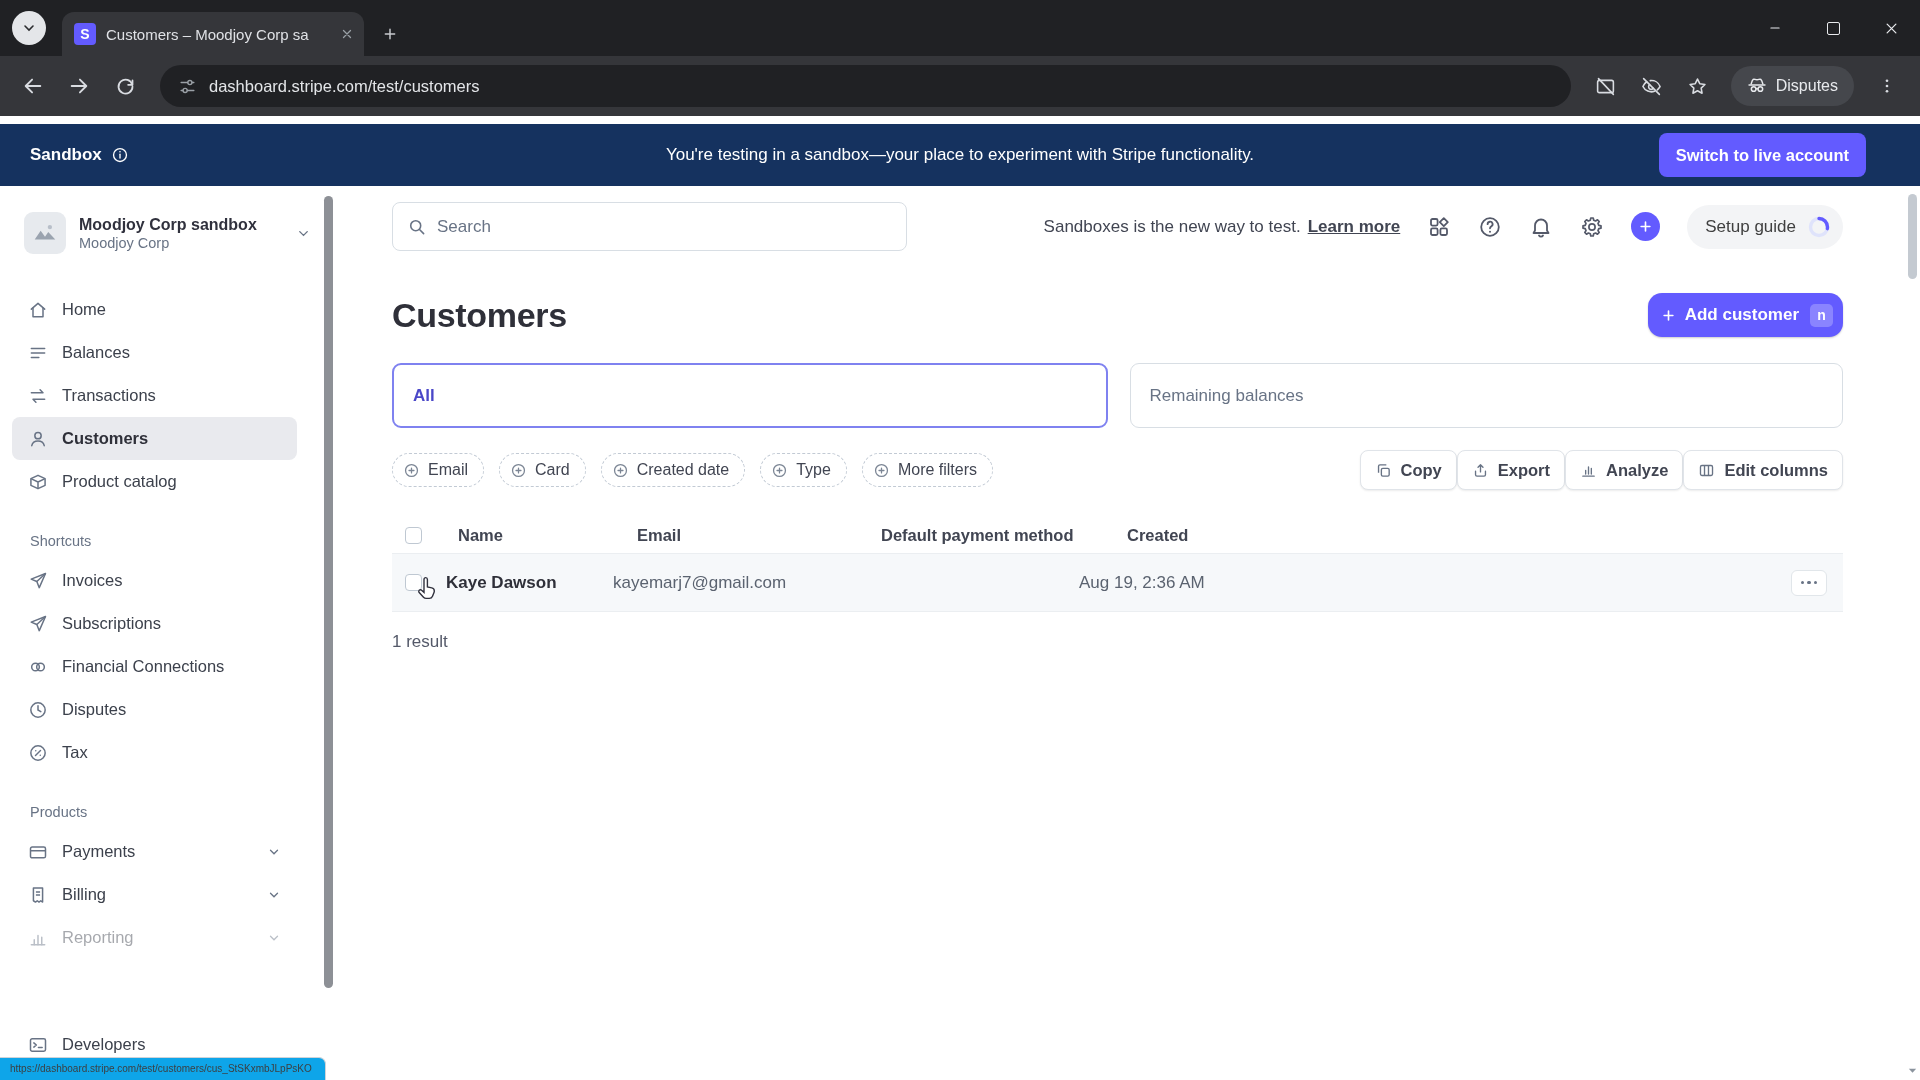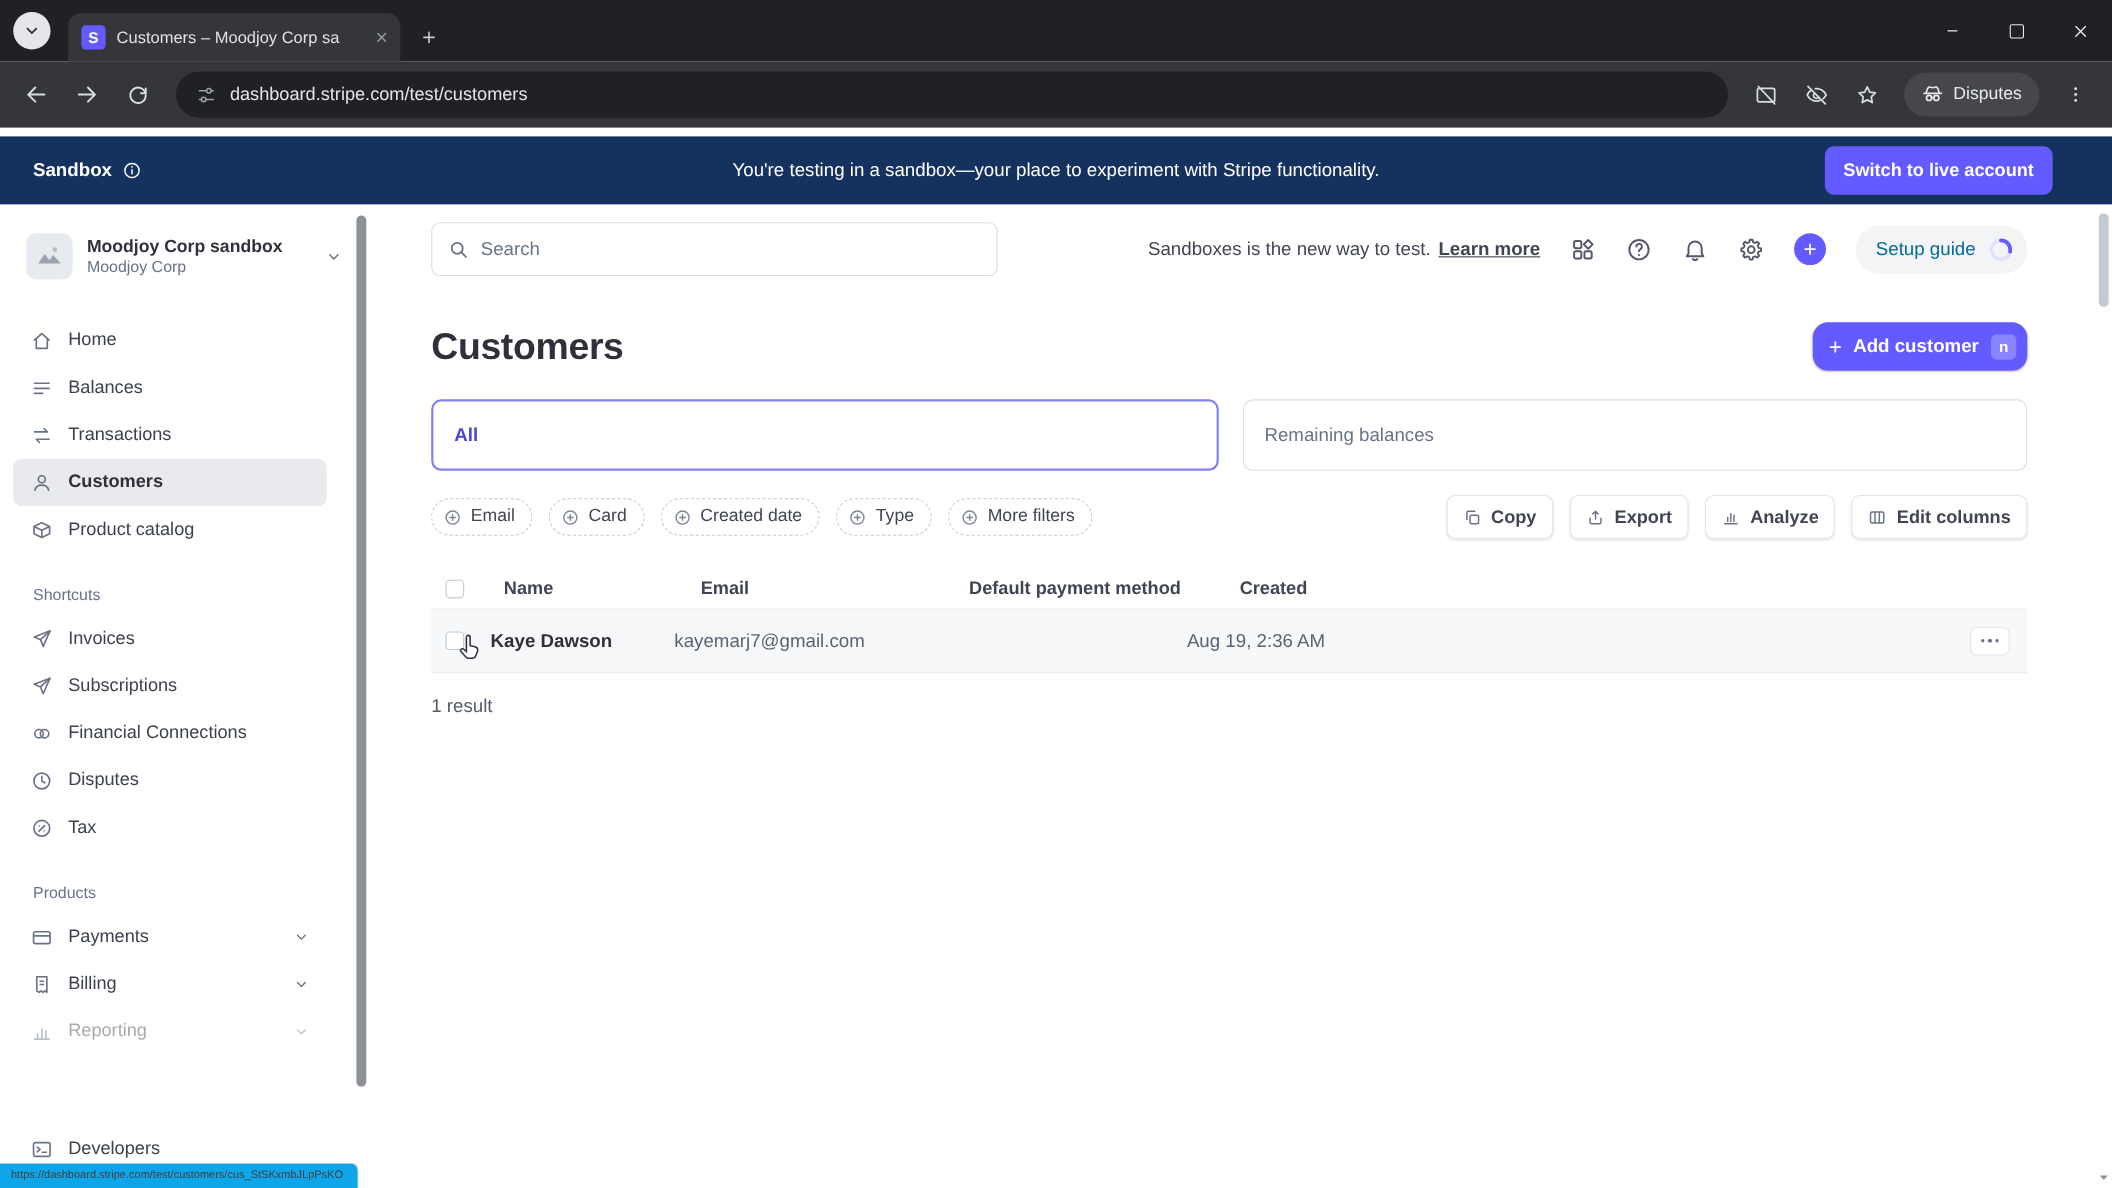--- a/index.html
+++ b/index.html
@@ -74,42 +74,42 @@
   .search-box input { border:none; outline:none; flex:1; font-size:17px; color:#30313d;
                       font-family:"Liberation Sans", sans-serif; background:transparent; }
   .search-box input::placeholder { color:#687385; }
   .topbar-right { margin-left:auto; display:flex; align-items:center; gap:27px; }
   .notice { font-size:17px; color:#414552; white-space:nowrap; }
   .notice .lm { font-weight:bold; text-decoration:underline; color:#414552; margin-left:7px; cursor:pointer; }
   .top-ic { color:#545969; }
   .plus-btn { width:29px; height:29px; border-radius:50%; background:var(--accent); color:#fff;
               display:flex; align-items:center; justify-content:center; }
   .setup-pill { display:flex; align-items:center; gap:11px; background:#f3f4f6; border-radius:22px;
-                height:44px; padding:0 12px 0 18px; font-size:17px; color:#0369a1; }
+                height:44px; padding:0 12px 0 18px; font-size:17px; color:#404040; }
 
   .page-header { display:flex; align-items:center; margin-top:42px; }
   .page-title { font-size:34px; font-weight:bold; color:#2f3039; letter-spacing:-0.3px; }
   .add-btn { margin-left:auto; background:var(--accent); color:#fff; border-radius:14px; height:44px;
              display:flex; align-items:center; gap:9px; padding:0 10px 0 13px; font-size:17px;
              font-weight:bold; box-shadow:0 1px 2px rgba(0,0,0,.2); }
   .kbd { background:rgba(255,255,255,.25); border-radius:5px; width:23px; height:23px;
          display:flex; align-items:center; justify-content:center; font-size:14px; font-weight:bold; margin-left:2px; }
 
   .filter-tabs { display:flex; gap:22px; margin-top:26px; }
   .ftab { flex:1; height:65px; border-radius:9px; display:flex; align-items:center; padding:0 19px;
           font-size:17px; background:#fff; }
   .ftab.active { border:2px solid #7f82f0; color:#4a47c8; font-weight:bold; }
   .ftab.inactive { border:1px solid #d8dee4; color:#687385; }
 
   .filter-row { display:flex; align-items:center; margin-top:22px; }
   .pills { display:flex; align-items:center; gap:15px; }
   .pill { display:flex; align-items:center; gap:8px; border:1px dashed #c2cad4; border-radius:999px;
           height:34px; padding:0 15px 0 10px; font-size:16px; color:#414552; }
   .pill .pic { color:#7b8594; }
-  .actions { margin-left:auto; display:flex; gap:15px; }
+  .actions { margin-left:auto; display:flex; }
   .act-btn { display:flex; align-items:center; gap:9px; border:1px solid #e0e4e9; background:#fff;
              box-shadow:0 1px 2px rgba(0,0,0,.08); border-radius:8px; height:40px; padding:0 14px;
              font-size:16.5px; font-weight:bold; color:#414552; }
   .act-btn .aic { color:#687385; }
 
   .table { margin-top:28px; }
   .thead, .trow { display:grid; grid-template-columns:54px 167px 232px 234px 1fr 52px; align-items:center; }
   .thead { height:36px; font-size:16.5px; font-weight:bold; color:#414552; border-bottom:1px solid #ebeef1;gap:12px; }
   .trow { height:58px; background:#f6f8fa; border-bottom:1px solid #ebeef1; font-size:17px;
           color:#5b6370; position:relative; cursor:pointer; }

